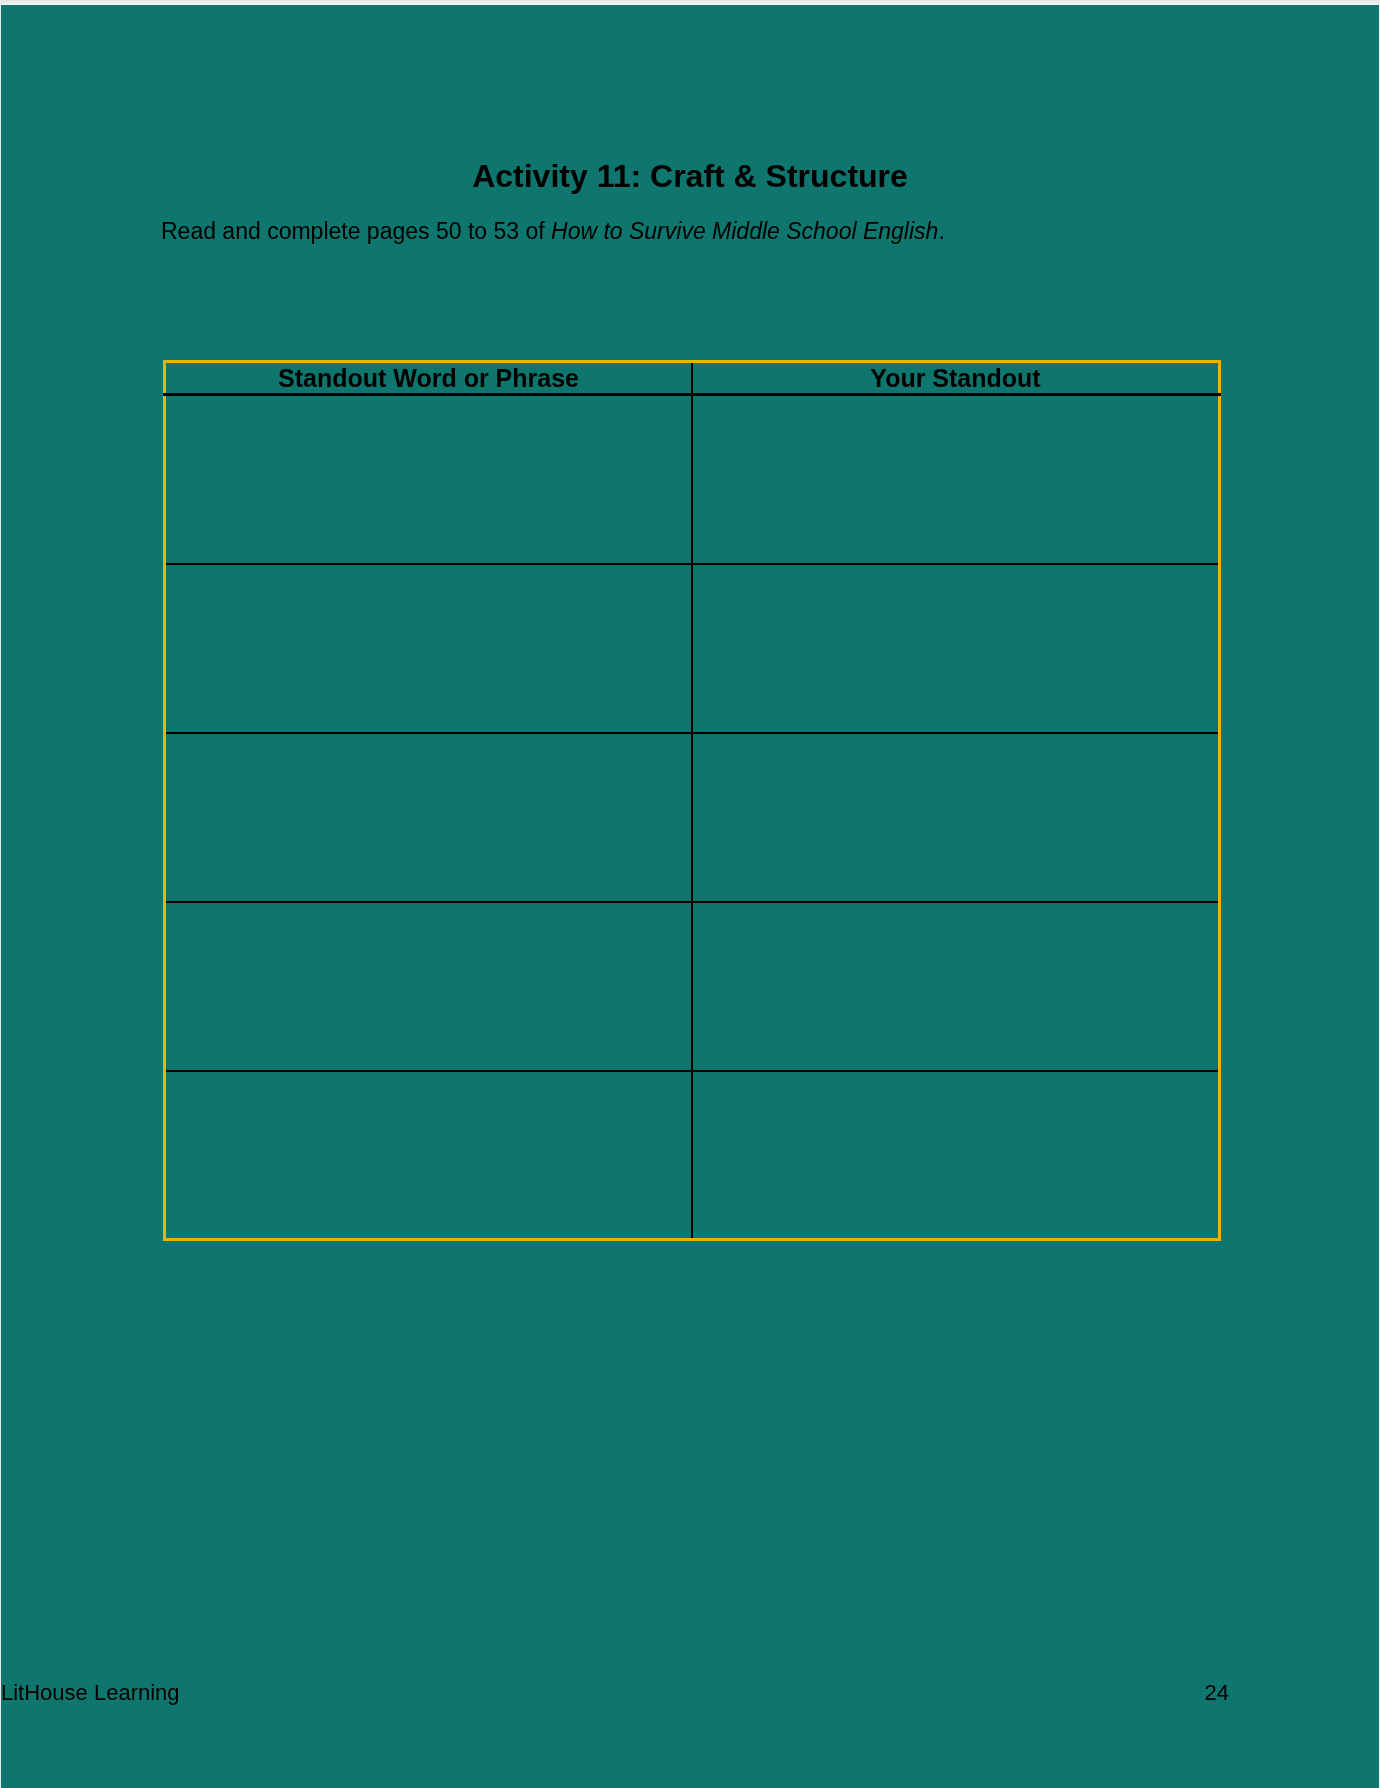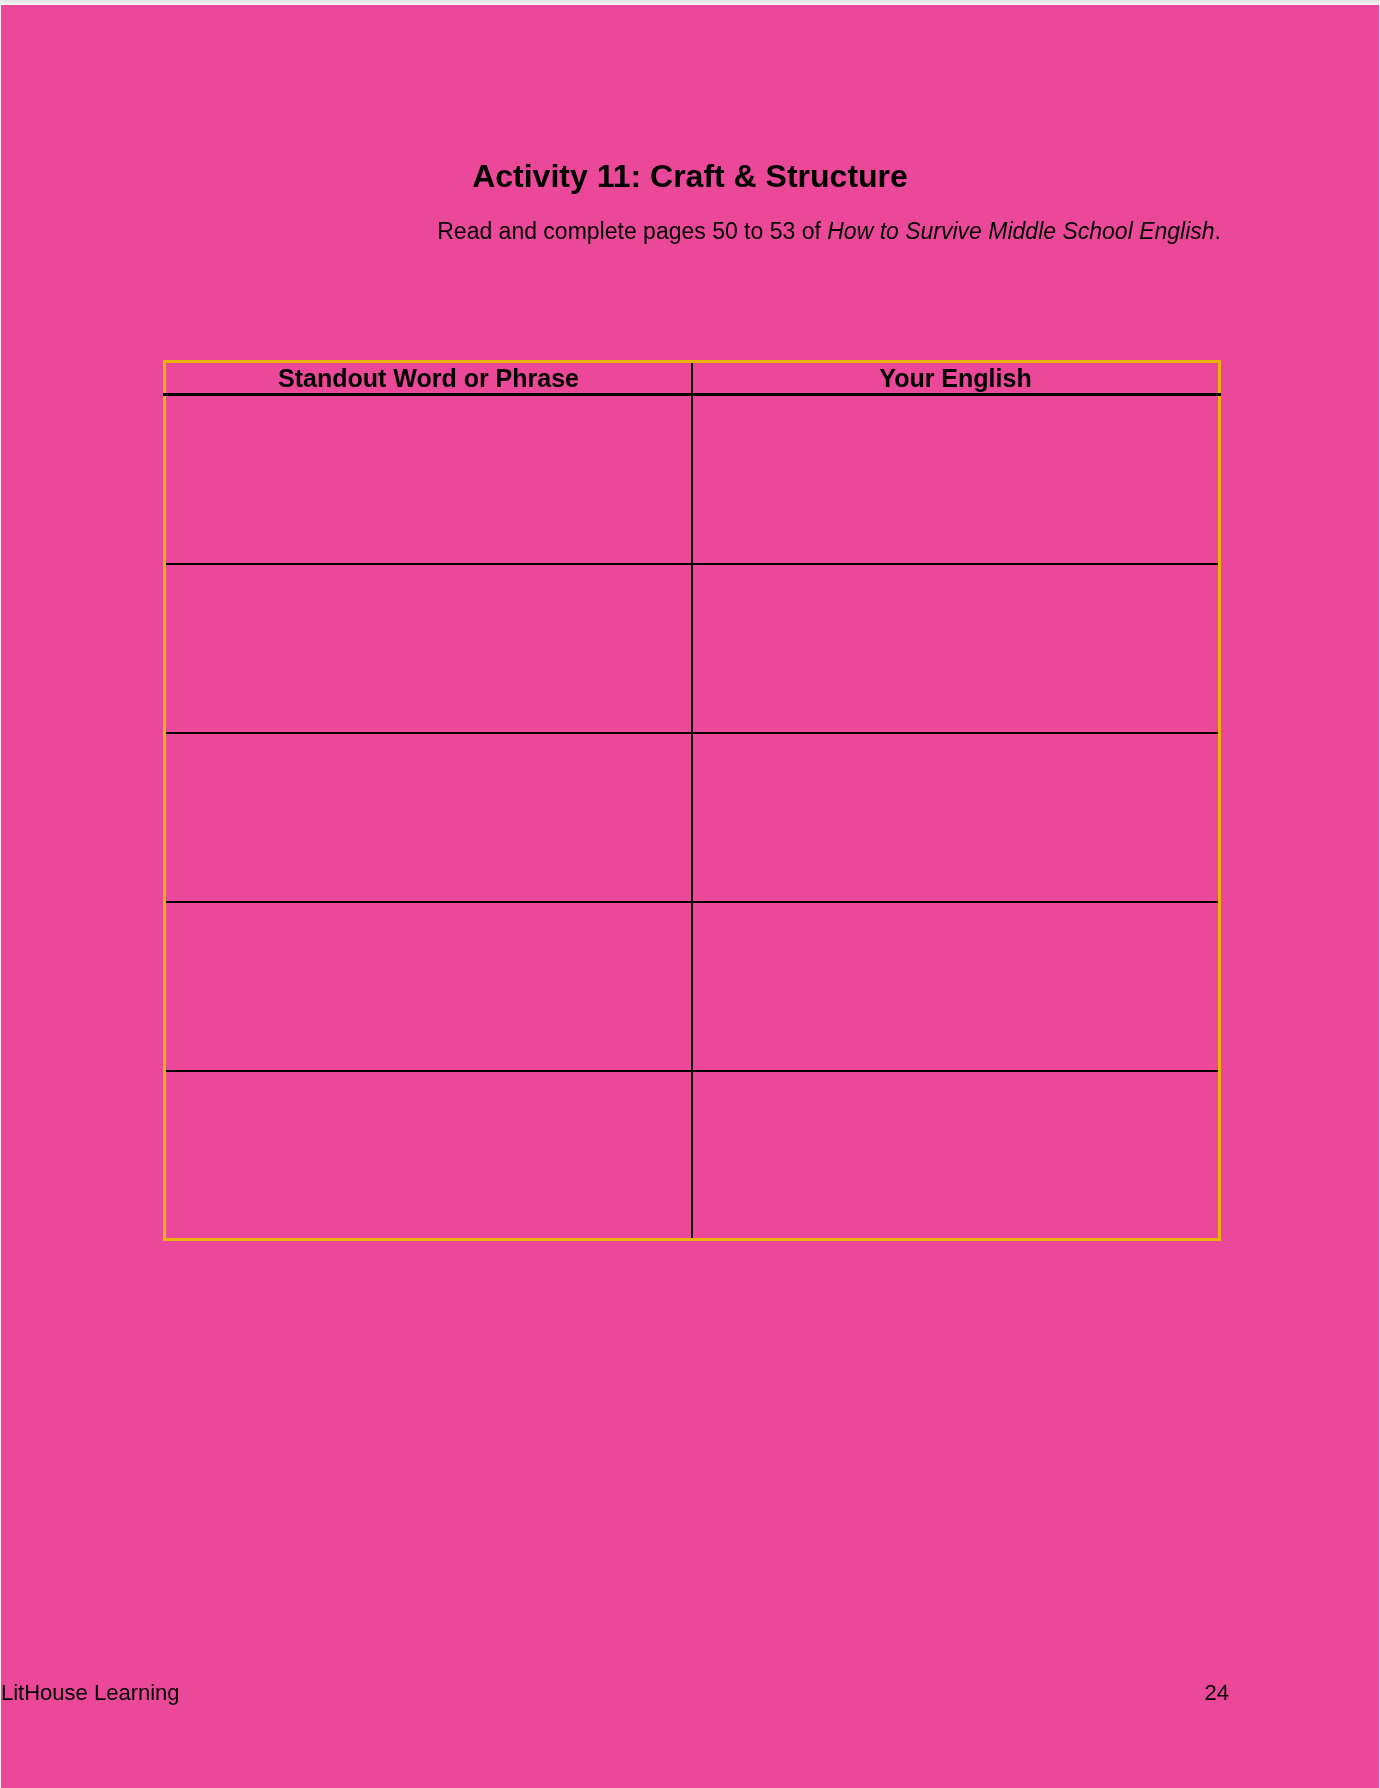--- a/index.html
+++ b/index.html
@@ -4,21 +4,21 @@
 <style>
   html, body {
     margin: 0;
     padding: 0;
     background: #ffffff;
   }
   .page {
     position: relative;
     width: 1380px;
     height: 1788px;
-    background: #ec4899;
+    background: #0f766e;
     font-family: "Liberation Sans", sans-serif;
     color: #000000;
     overflow: hidden;
     box-sizing: border-box;
     border-left: 1px solid #ededee;
     border-right: 1px solid #f3f3f4;
   }
   .top-strip {
     position: absolute;
     top: 0; left: 0; right: 0;
@@ -34,21 +34,21 @@
     font-size: 32px;
     font-weight: bold;
     line-height: 40px;
     letter-spacing: 0px;
   }
   .instructions {
     position: absolute;
     top: 214px;
     left: 160px;
     width: 1060px;
-    text-align: right;
+    text-align: left;
     font-size: 23px;
     line-height: 35px;
   }
   .instructions .italic {
     font-style: italic;
   }
   .notes-table {
     position: absolute;
     top: 360px;
     left: 162px;
@@ -113,21 +113,21 @@
   </div>
 
   <table class="notes-table">
     <colgroup>
       <col class="col-half">
       <col class="col-half">
     </colgroup>
     <thead>
       <tr>
         <th>Standout Word or Phrase</th>
-        <th>Your English</th>
+        <th>Your Standout</th>
       </tr>
     </thead>
     <tbody>
       <tr>
         <td></td>
         <td></td>
       </tr>
       <tr>
         <td></td>
         <td></td>

